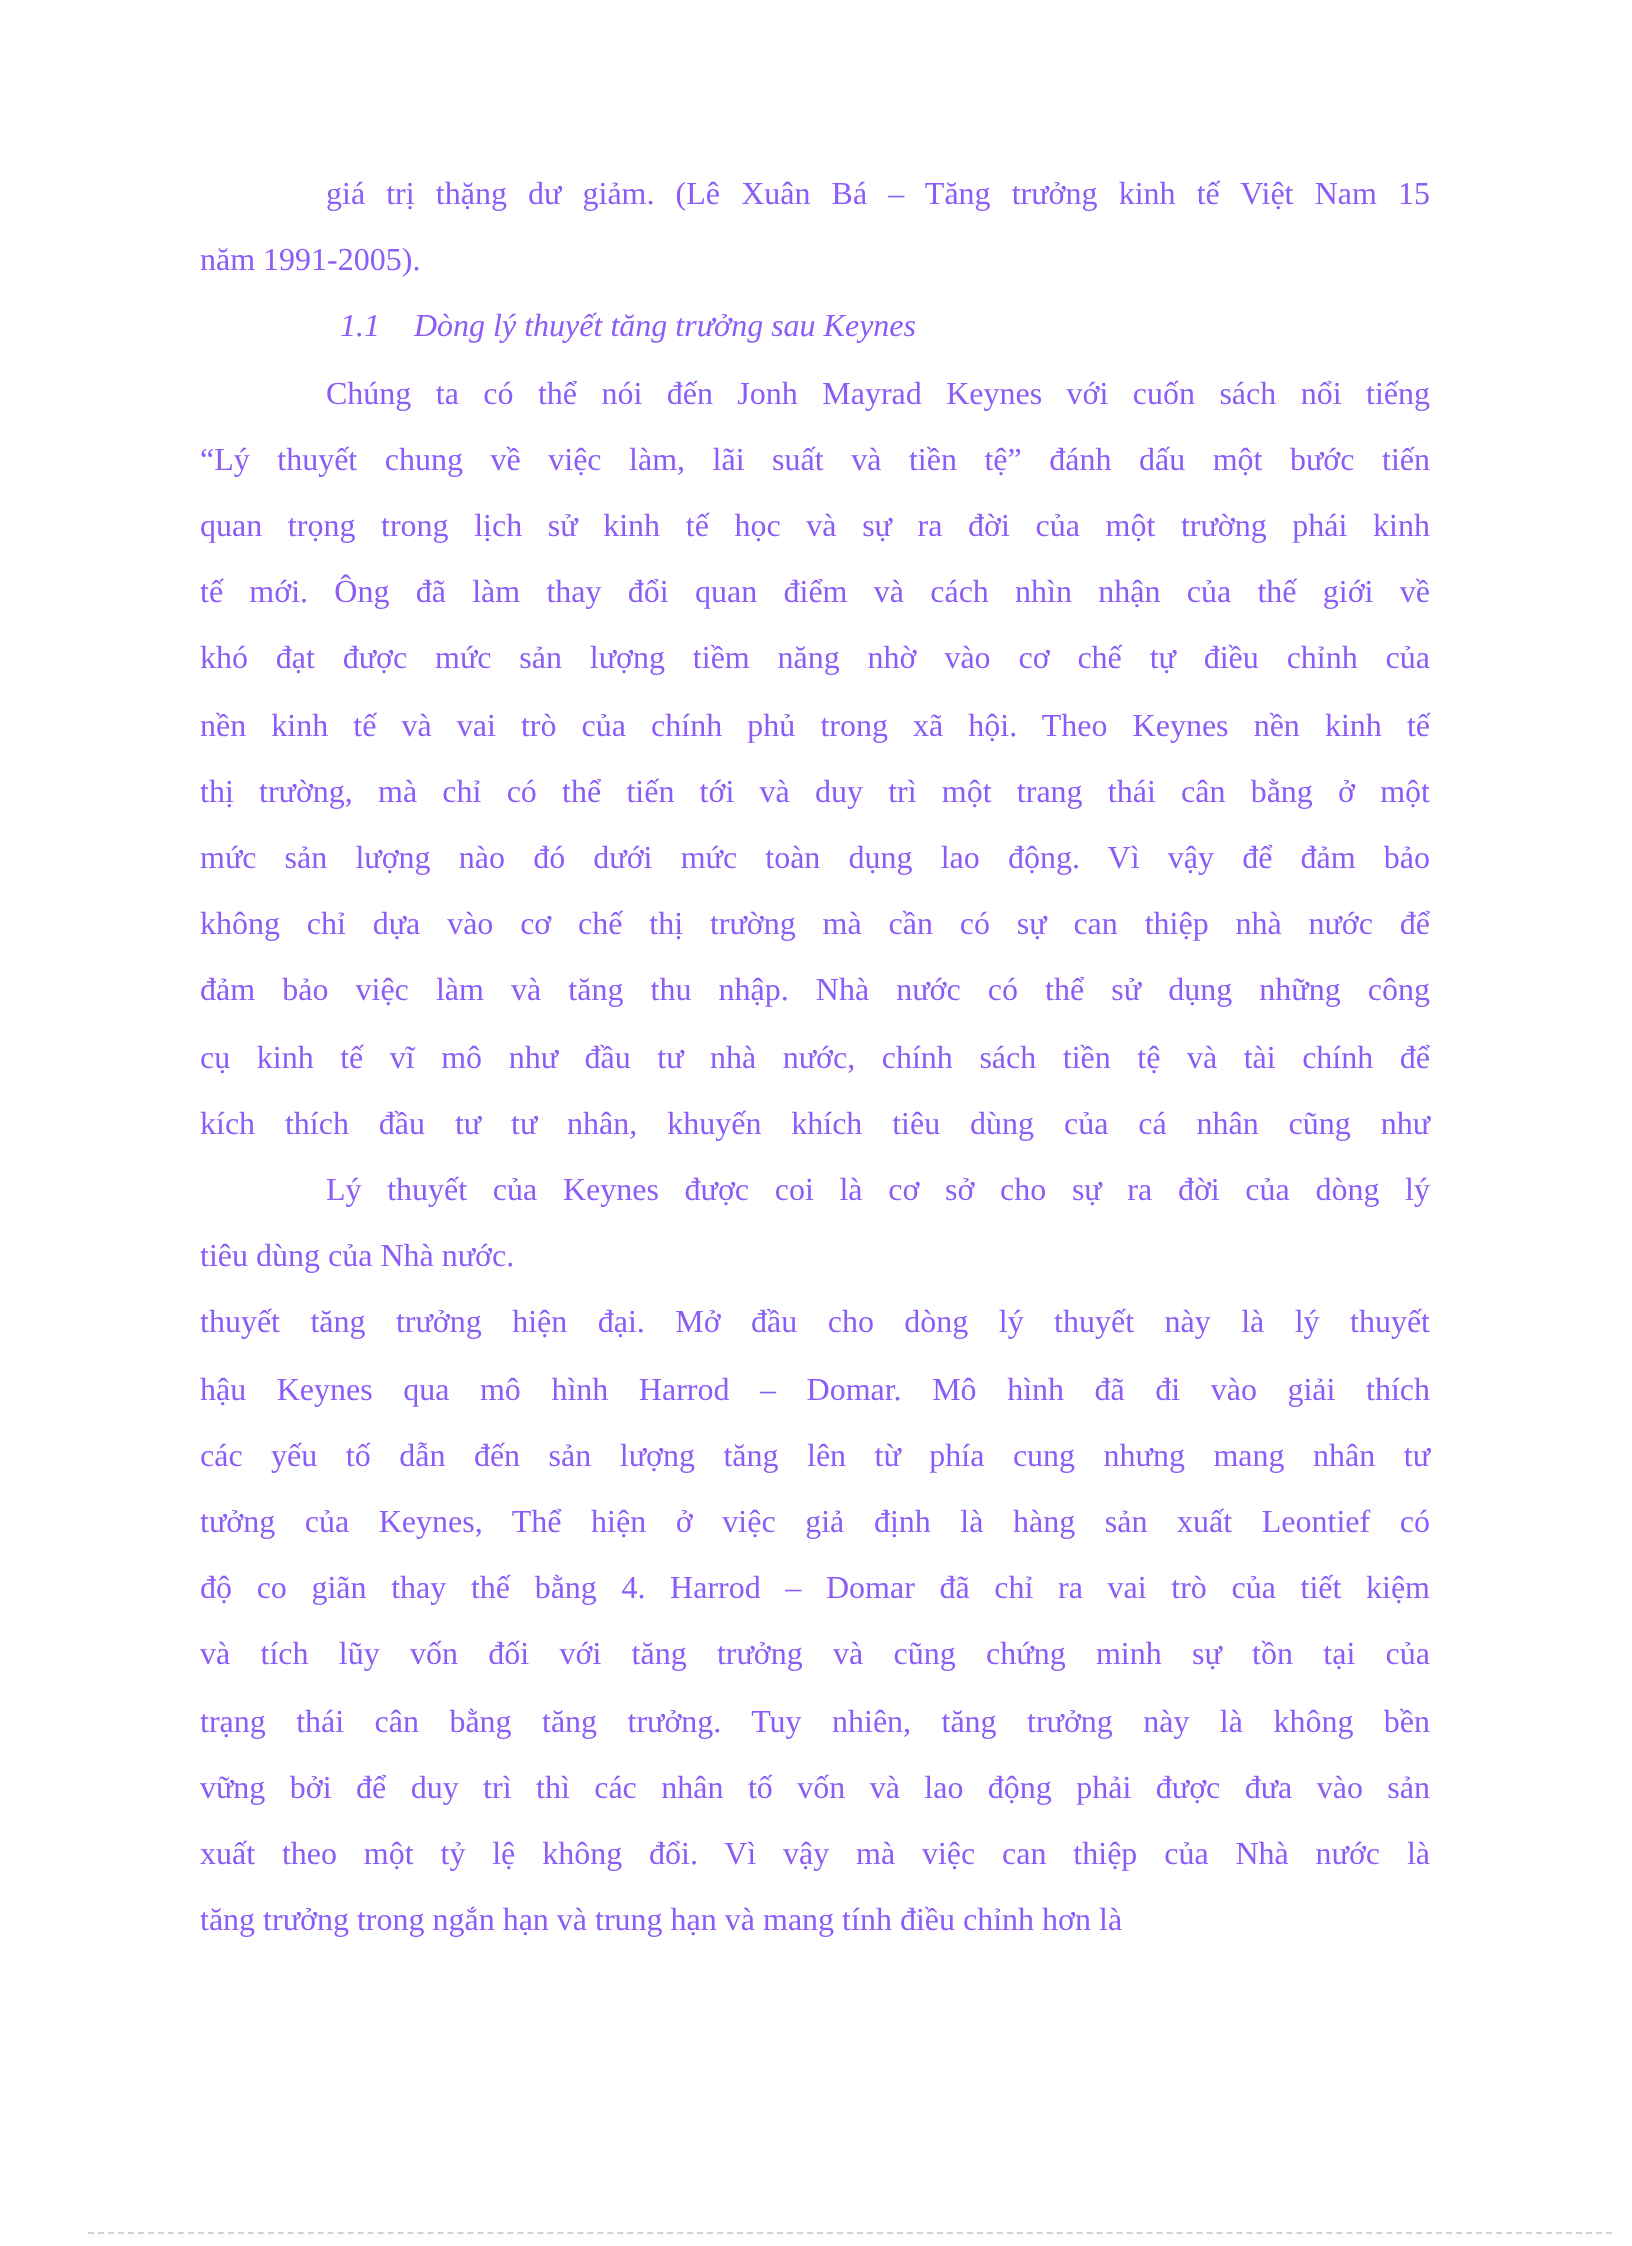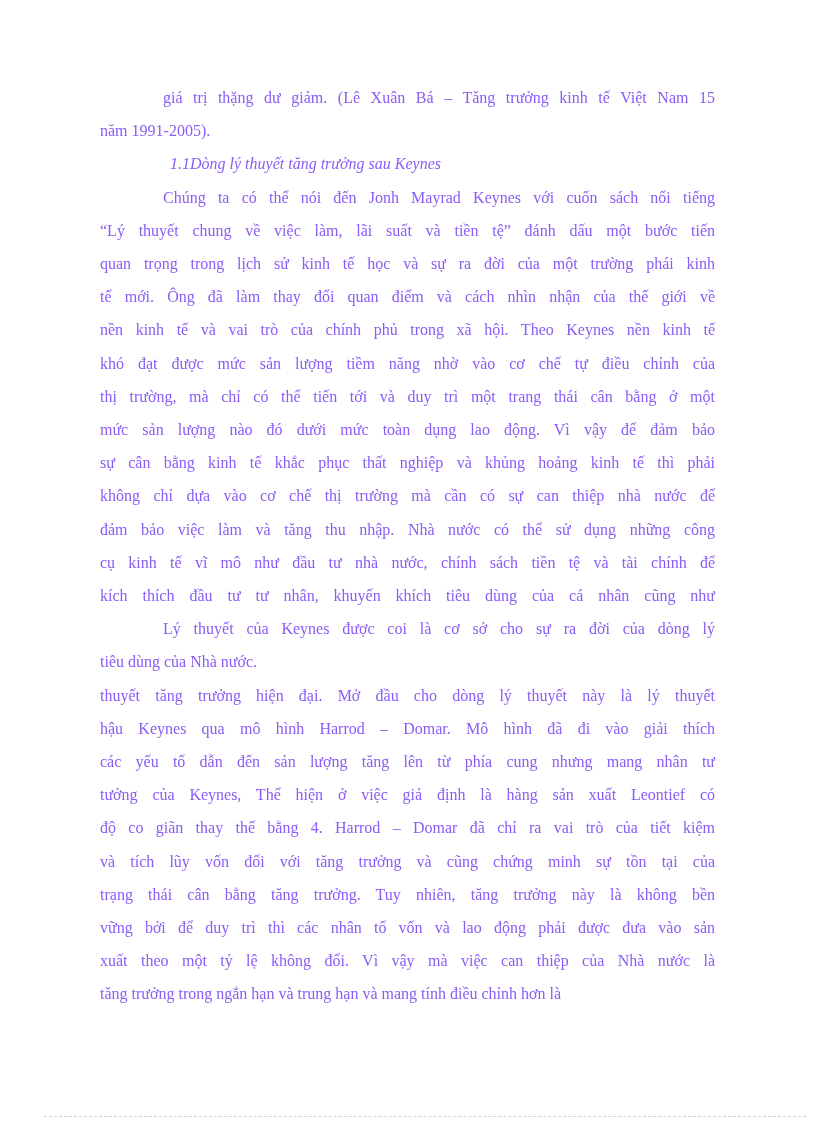--- a/index.html
+++ b/index.html
@@ -40,21 +40,21 @@
     text-align-last: left;
   }
   .line.heading {
     font-style: italic;
     text-align: left;
     text-align-last: left;
     padding-left: 70px;
     text-indent: 0;
   }
   .line.heading .num {
-    margin-right: 0;
+    margin-right: 17px;
   }
   .page-divider {
     position: absolute;
     left: 44px;
     right: 10px;
     top: 1116px;
     border-top: 1px dashed #d9ced7;
   }
 </style>
 </head>
@@ -62,25 +62,24 @@
 
 <div class="page">
   <div class="text-block" id="text-body">
       <div class="line first">giá trị thặng dư giảm. (Lê Xuân Bá – Tăng trưởng kinh tế Việt Nam 15</div>
       <div class="line end">năm 1991-2005).</div>
       <div class="line heading"><span class="num">1.1</span><span>Dòng lý thuyết tăng trưởng sau Keynes</span></div>
       <div class="line first">Chúng ta có thể nói đến Jonh Mayrad Keynes với cuốn sách nổi tiếng</div>
       <div class="line">“Lý thuyết chung về việc làm, lãi suất và tiền tệ” đánh dấu một bước tiến</div>
       <div class="line">quan trọng trong lịch sử kinh tế học và sự ra đời của một trường phái kinh</div>
       <div class="line">tế mới. Ông đã làm thay đổi quan điểm và cách nhìn nhận của thế giới về</div>
+      <div class="line">khó đạt được mức sản lượng tiềm năng nhờ vào cơ chế tự điều chỉnh của</div>
       <div class="line">nền kinh tế và vai trò của chính phủ trong xã hội. Theo Keynes nền kinh tế</div>
-      <div class="line">khó đạt được mức sản lượng tiềm năng nhờ vào cơ chế tự điều chỉnh của</div>
       <div class="line">thị trường, mà chỉ có thể tiến tới và duy trì một trang thái cân bằng ở một</div>
       <div class="line">mức sản lượng nào đó dưới mức toàn dụng lao động. Vì vậy để đảm bảo</div>
-      <div class="line">sự cân bằng kinh tế khắc phục thất nghiệp và khủng hoảng kinh tế thì phải</div>
       <div class="line">không chỉ dựa vào cơ chế thị trường mà cần có sự can thiệp nhà nước để</div>
       <div class="line">đảm bảo việc làm và tăng thu nhập. Nhà nước có thể sử dụng những công</div>
       <div class="line">cụ kinh tế vĩ mô như đầu tư nhà nước, chính sách tiền tệ và tài chính để</div>
       <div class="line">kích thích đầu tư tư nhân, khuyến khích tiêu dùng của cá nhân cũng như</div>
       <div class="line first">Lý thuyết của Keynes được coi là cơ sở cho sự ra đời của dòng lý</div>
       <div class="line end">tiêu dùng của Nhà nước.</div>
       <div class="line">thuyết tăng trưởng hiện đại. Mở đầu cho dòng lý thuyết này là lý thuyết</div>
       <div class="line">hậu Keynes qua mô hình Harrod – Domar. Mô hình đã đi vào giải thích</div>
       <div class="line">các yếu tố dẫn đến sản lượng tăng lên từ phía cung nhưng mang nhân tư</div>
       <div class="line">tưởng của Keynes, Thể hiện ở việc giả định là hàng sản xuất Leontief có</div>

